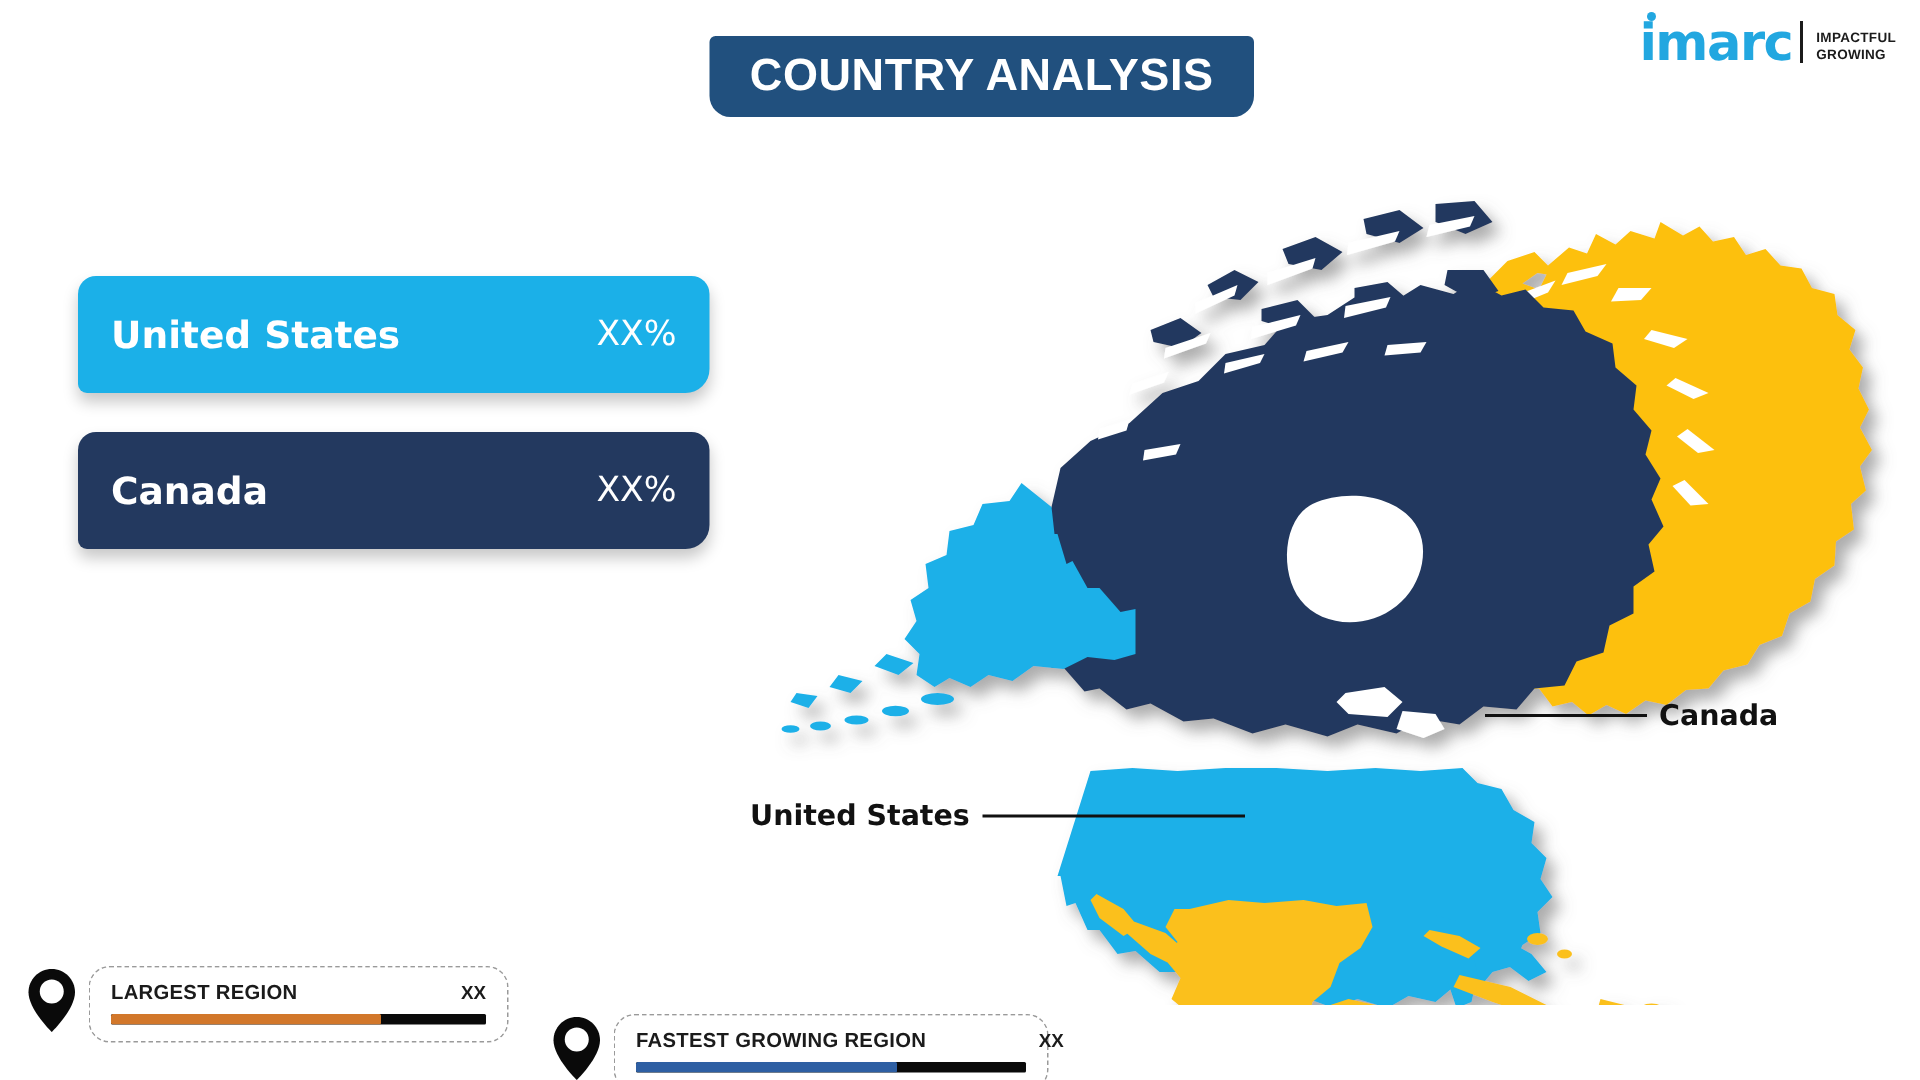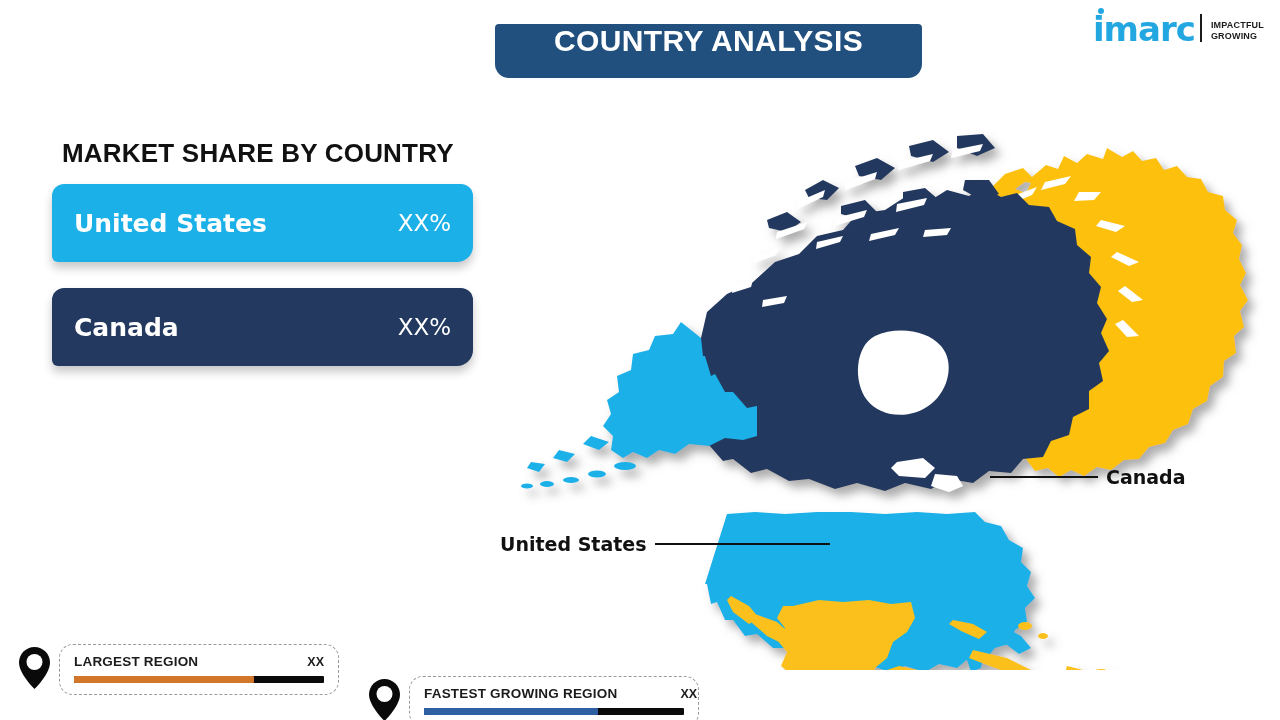--- a/index.html
+++ b/index.html
@@ -4,24 +4,24 @@
 <style>
   html,body{margin:0;padding:0;}
   body{
     width:1280px;height:720px;overflow:hidden;background:#ffffff;
     font-family:"Liberation Sans",sans-serif;position:relative;
   }
   .slide{position:absolute;inset:0;background:#ffffff;}
 
   
   .title-banner{
-    position:absolute;left:495px;top:24px;width:427px;height:54px;
+    position:absolute;left:473px;top:24px;width:363px;height:54px;
     background:#21507E;
     border-radius:4px 4px 14px 14px;
-    display:flex;justify-content:center;
+    display:flex;align-items:center;justify-content:center;
   }
   .title-banner .title-text{
     color:#ffffff;font-size:30px;font-weight:700;letter-spacing:.4px;
     font-family:"Liberation Sans",sans-serif;white-space:nowrap;
   }
 
   
   .logo{position:absolute;right:16px;top:14px;display:flex;align-items:flex-end;gap:5px;margin-left:43px;}
   .logo-mark{position:relative;}
   .logo-word{
@@ -94,21 +94,21 @@
   .legend-row{
     display:flex;align-items:center;justify-content:space-between;
     margin-bottom:7px;
     gap:37px;
   }
   .legend-row .lg-label{
     font-size:13.5px;font-weight:700;color:#1b1b1b;letter-spacing:.2px;
     font-family:"Liberation Sans",sans-serif;white-space:nowrap;
   }
   .legend-row .lg-value{
-    font-size:12.5px;font-weight:700;color:#1b1b1b;margin-left:26px;
+    font-size:12.5px;font-weight:700;color:#1b1b1b;margin-left:38px;
     font-family:"Liberation Sans",sans-serif;white-space:nowrap;
   }
   .track{height:7px;background:#0a0a0a;border-radius:1px;position:relative;overflow:hidden;}
   .track .fill{position:absolute;left:0;top:0;bottom:0;border-radius:1px;}
   .legend-largest{left:18px;top:644px;}
   .legend-largest .legend-box{width:280px;}
   .legend-fastest{left:368px;top:676px;text-align:center;}
   .legend-fastest .legend-box{width:290px;}
 </style>
 </head>
@@ -125,21 +125,20 @@
       <span class="logo-dot"></span>
       <span class="logo-word">imarc</span>
     </div>
     <div class="logo-divider"></div>
     <div class="logo-tag">
       <span>IMPACTFUL</span>
       <span>GROWING</span>
     </div>
   </div>
 
-  <div class="panel-heading">MARKET  SHARE BY COUNTRY</div>
 
   <div class="share-bar us">
     <span class="name">United States</span>
     <span class="value">XX%</span>
   </div>
 
   <div class="share-bar ca">
     <span class="name">Canada</span>
     <span class="value">XX%</span>
   </div>

